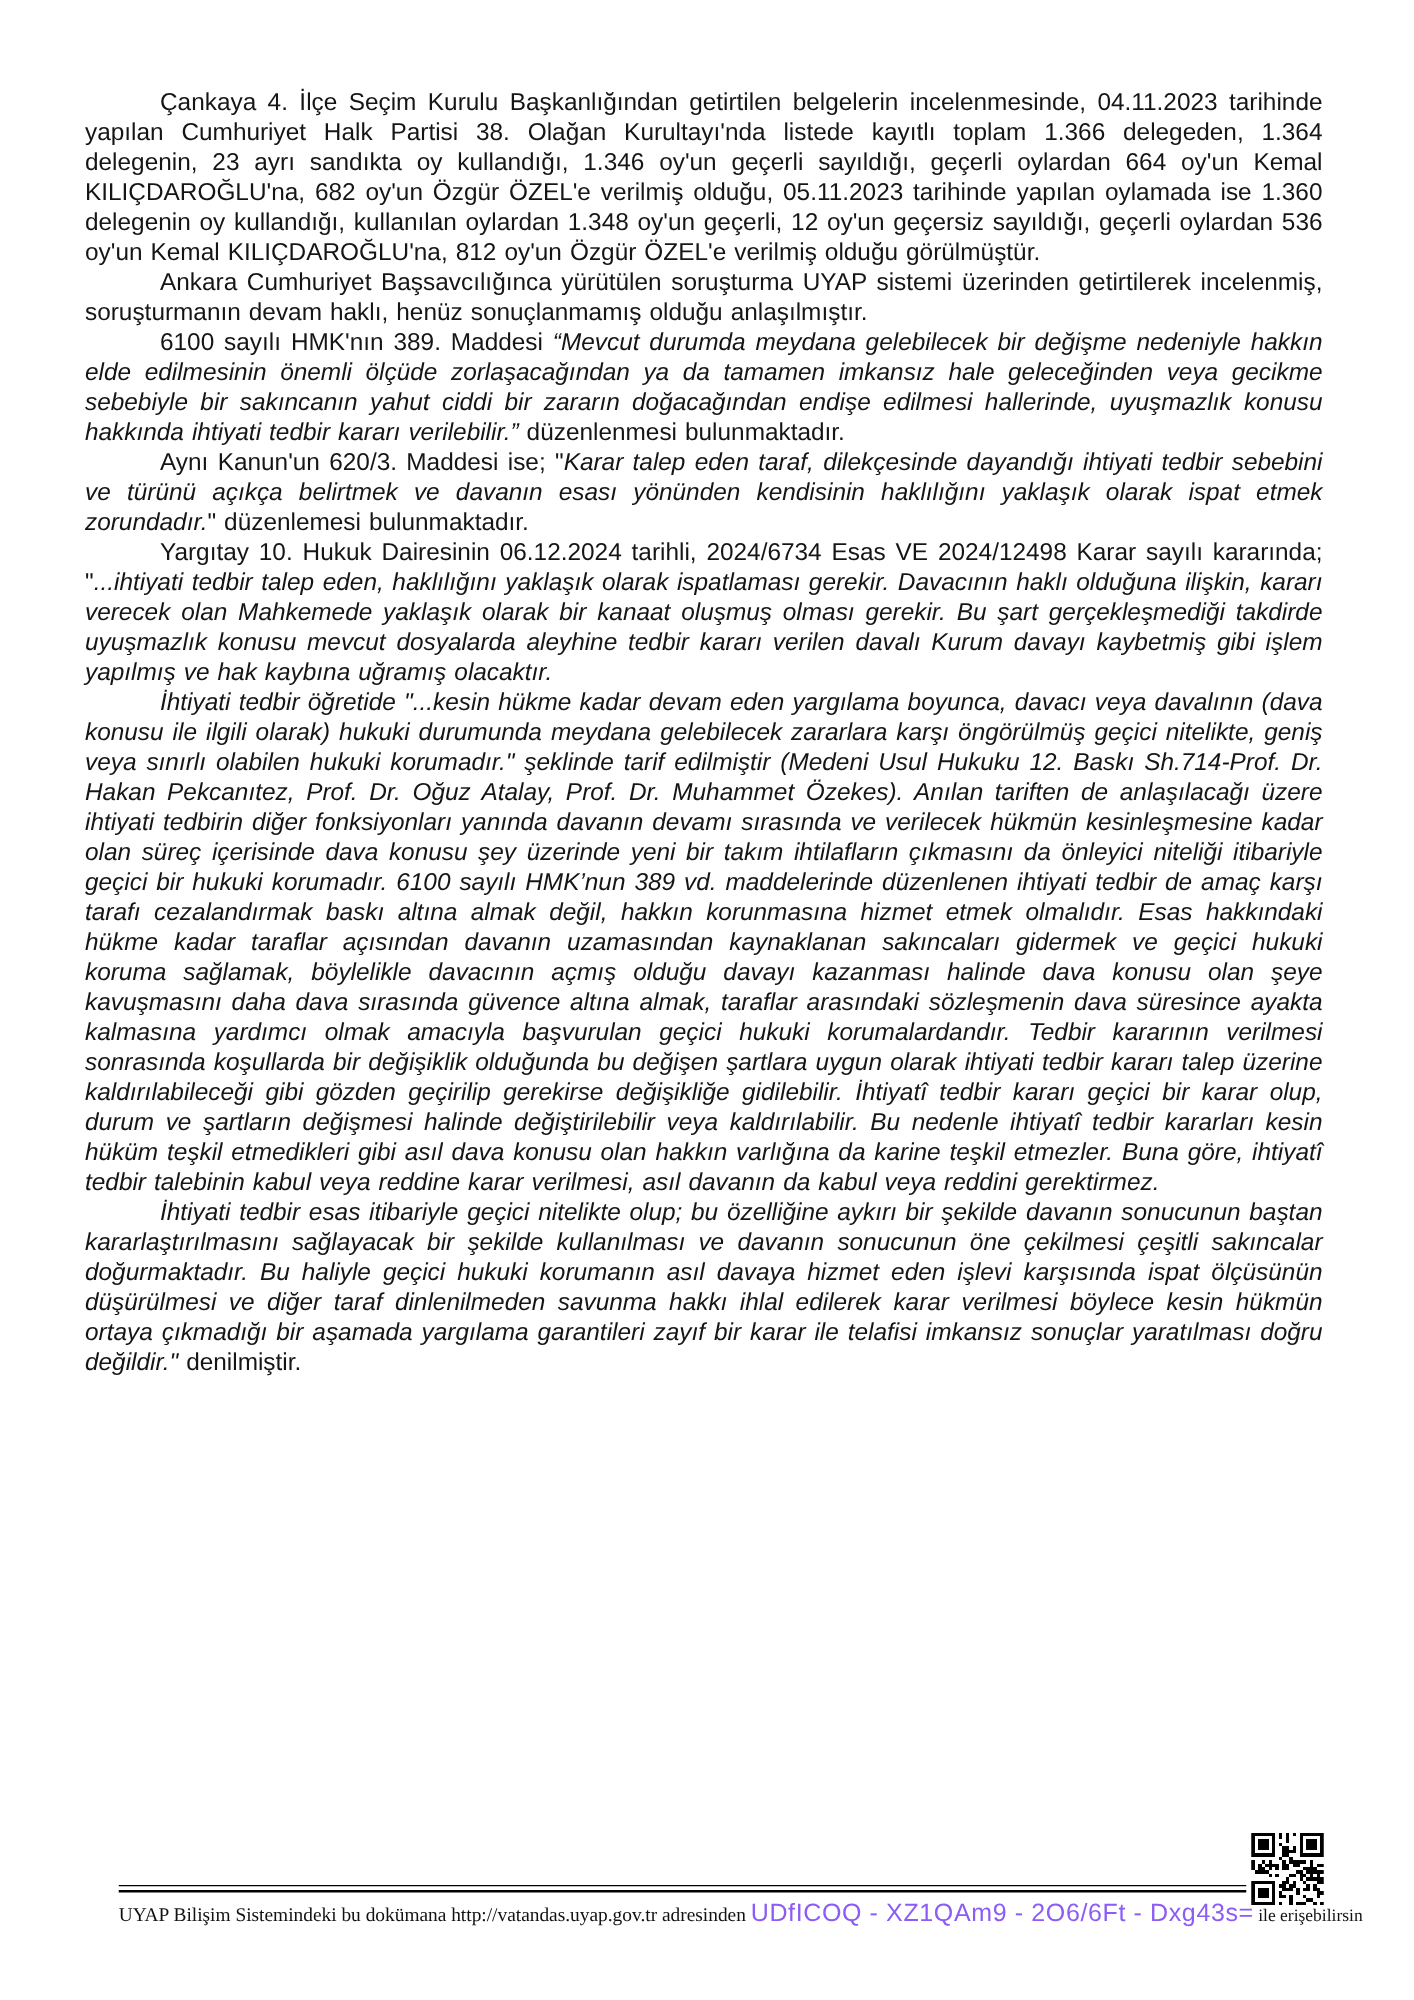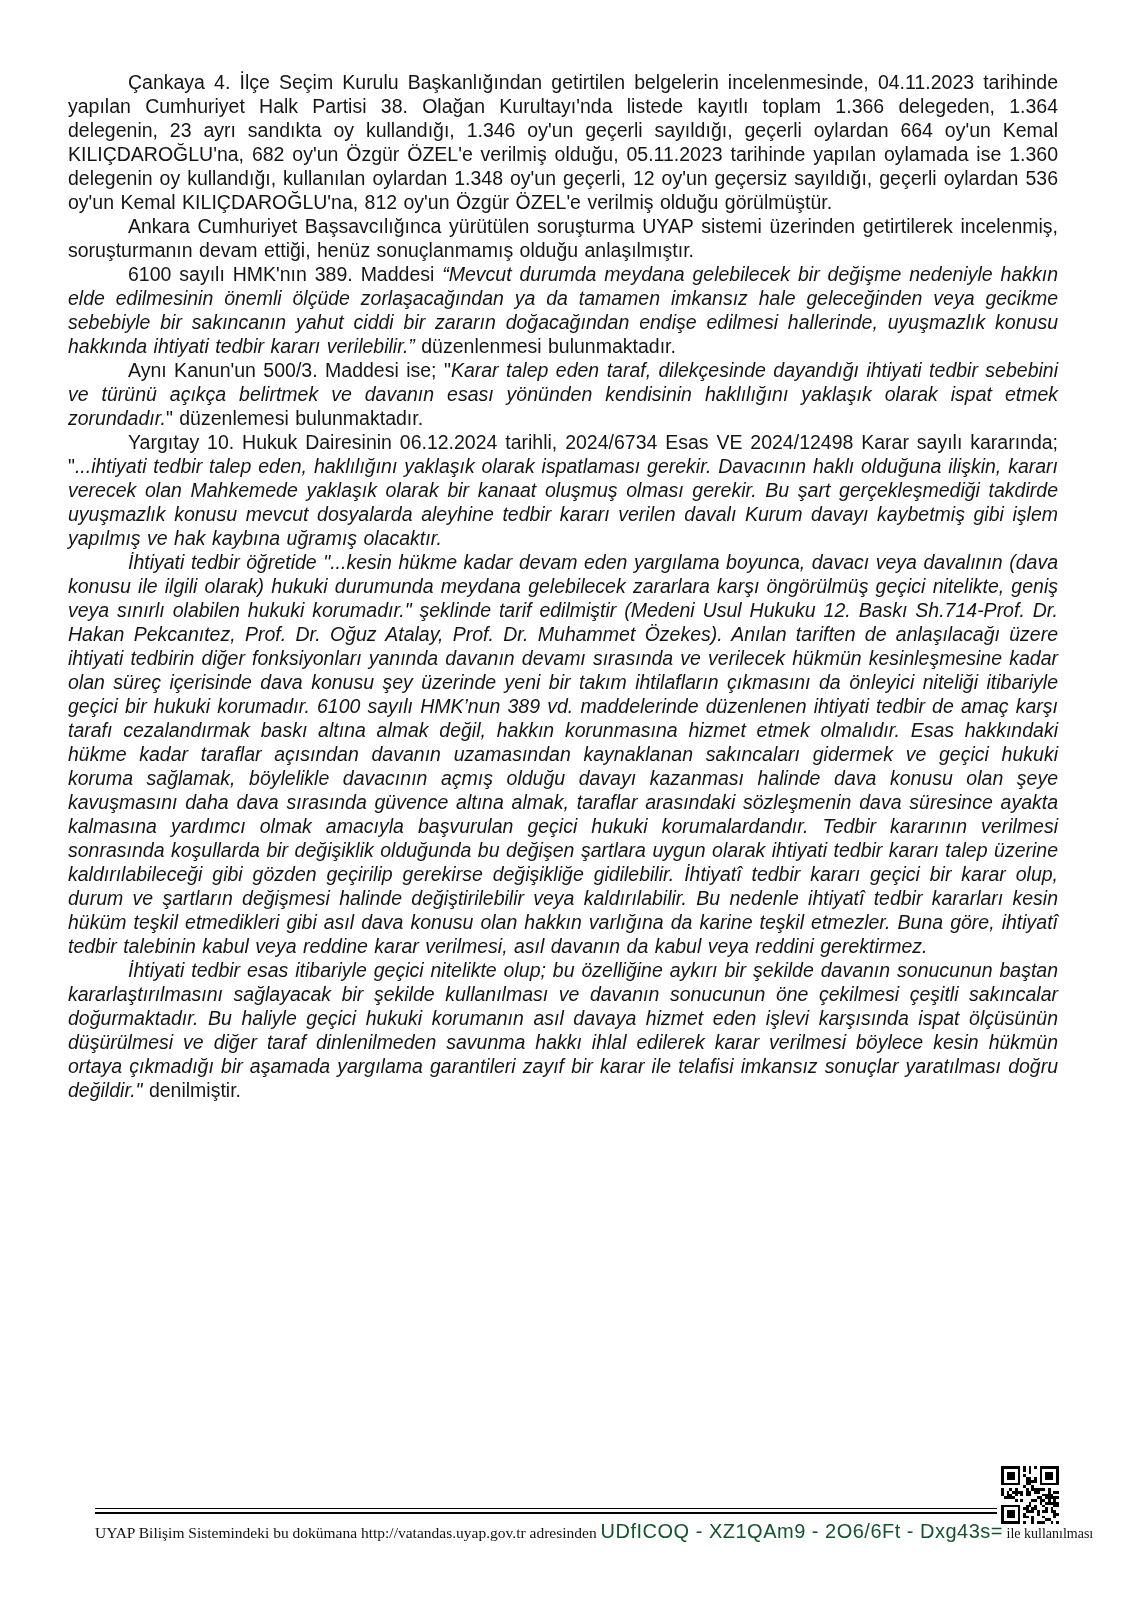--- a/index.html
+++ b/index.html
@@ -50,21 +50,21 @@
     width: 902px;
     white-space: nowrap;
     font-family: "Liberation Serif", serif;
     font-size: 15.5px;
     color: #111;
   }
   .footer-code {
     font-family: "Liberation Sans", sans-serif;
     font-size: 20px;
     letter-spacing: 0.5px;
-    color: #14532d;
+    color: #8b5cf6;
     text-align: right;
   }
   .footer-suffix {
     font-size: 14px;
   }
   .qr {
     position: absolute;
     left: 1001px;
     top: 1466px;
     width: 58px;
@@ -72,31 +72,31 @@
   }
   .qr svg { width: 100%; height: 100%; shape-rendering: crispEdges; }
 </style>
 </head>
 <body>
 
 <div class="page">
 
   <div class="body-text">
       <p class="para"><span class="seg-normal">Çankaya 4. İlçe Seçim Kurulu Başkanlığından getirtilen belgelerin incelenmesinde, 04.11.2023 tarihinde yapılan Cumhuriyet Halk Partisi 38. Olağan Kurultayı'nda listede kayıtlı toplam 1.366 delegeden, 1.364 delegenin, 23 ayrı sandıkta oy kullandığı, 1.346 oy'un geçerli sayıldığı, geçerli oylardan 664 oy'un Kemal KILIÇDAROĞLU'na, 682 oy'un Özgür ÖZEL'e verilmiş olduğu, 05.11.2023 tarihinde yapılan oylamada ise 1.360 delegenin oy kullandığı, kullanılan oylardan 1.348 oy'un geçerli, 12 oy'un geçersiz sayıldığı, geçerli oylardan 536 oy'un Kemal KILIÇDAROĞLU'na, 812 oy'un Özgür ÖZEL'e verilmiş olduğu görülmüştür.</span></p>
-      <p class="para"><span class="seg-normal">Ankara Cumhuriyet Başsavcılığınca yürütülen soruşturma UYAP sistemi üzerinden getirtilerek incelenmiş, soruşturmanın devam ettiği, henüz sonuçlanmamış olduğu anlaşılmıştır.</span></p>
+      <p class="para"><span class="seg-normal">Ankara Cumhuriyet Başsavcılığınca yürütülen soruşturma UYAP sistemi üzerinden getirtilerek incelenmiş, soruşturmanın devam haklı, henüz sonuçlanmamış olduğu anlaşılmıştır.</span></p>
       <p class="para"><span class="seg-normal">6100 sayılı HMK'nın 389. Maddesi  </span><span class="seg-italic">“Mevcut durumda meydana gelebilecek bir değişme nedeniyle hakkın elde edilmesinin önemli ölçüde zorlaşacağından ya da tamamen imkansız hale geleceğinden veya gecikme sebebiyle bir sakıncanın yahut ciddi bir zararın doğacağından endişe edilmesi hallerinde, uyuşmazlık konusu hakkında ihtiyati tedbir kararı verilebilir.”</span><span class="seg-normal"> düzenlenmesi bulunmaktadır.</span></p>
-      <p class="para"><span class="seg-normal">Aynı Kanun'un 500/3. Maddesi ise; "</span><span class="seg-italic">Karar talep eden taraf, dilekçesinde dayandığı ihtiyati tedbir sebebini ve türünü açıkça  belirtmek ve davanın esası yönünden kendisinin haklılığını yaklaşık olarak ispat etmek zorundadır.</span><span class="seg-normal">" düzenlemesi bulunmaktadır.</span></p>
+      <p class="para"><span class="seg-normal">Aynı Kanun'un 620/3. Maddesi ise; "</span><span class="seg-italic">Karar talep eden taraf, dilekçesinde dayandığı ihtiyati tedbir sebebini ve türünü açıkça  belirtmek ve davanın esası yönünden kendisinin haklılığını yaklaşık olarak ispat etmek zorundadır.</span><span class="seg-normal">" düzenlemesi bulunmaktadır.</span></p>
       <p class="para"><span class="seg-normal">Yargıtay 10. Hukuk Dairesinin 06.12.2024 tarihli, 2024/6734 Esas VE 2024/12498 Karar sayılı kararında; "</span><span class="seg-italic">...ihtiyati tedbir talep eden,  haklılığını yaklaşık  olarak ispatlaması gerekir.  Davacının haklı olduğuna ilişkin, kararı verecek olan  Mahkemede yaklaşık olarak bir kanaat oluşmuş olması gerekir.  Bu şart gerçekleşmediği takdirde uyuşmazlık konusu mevcut dosyalarda aleyhine tedbir kararı verilen davalı Kurum davayı kaybetmiş gibi işlem yapılmış ve  hak kaybına uğramış olacaktır.</span></p>
       <p class="para"><span class="seg-italic">İhtiyati tedbir öğretide "...kesin hükme kadar devam eden yargılama boyunca, davacı veya davalının (dava konusu ile ilgili olarak) hukuki durumunda meydana gelebilecek zararlara karşı öngörülmüş geçici nitelikte, geniş veya sınırlı olabilen hukuki korumadır." şeklinde tarif edilmiştir (Medeni Usul Hukuku 12. Baskı Sh.714-Prof. Dr. Hakan Pekcanıtez, Prof. Dr. Oğuz Atalay, Prof. Dr. Muhammet Özekes). Anılan tariften de anlaşılacağı üzere ihtiyati tedbirin diğer fonksiyonları yanında davanın devamı sırasında ve verilecek hükmün kesinleşmesine kadar olan süreç içerisinde dava konusu şey üzerinde yeni bir takım ihtilafların çıkmasını da önleyici niteliği itibariyle geçici bir hukuki korumadır. 6100 sayılı HMK’nun 389 vd. maddelerinde düzenlenen ihtiyati tedbir de amaç karşı tarafı cezalandırmak baskı altına almak değil, hakkın korunmasına hizmet etmek olmalıdır. Esas hakkındaki hükme kadar taraflar açısından davanın uzamasından kaynaklanan sakıncaları gidermek ve geçici hukuki koruma sağlamak, böylelikle davacının açmış olduğu davayı kazanması halinde dava konusu olan şeye kavuşmasını daha dava sırasında güvence altına almak,  taraflar arasındaki sözleşmenin dava süresince ayakta kalmasına yardımcı olmak amacıyla başvurulan geçici hukuki korumalardandır. Tedbir kararının verilmesi sonrasında koşullarda bir değişiklik olduğunda bu değişen şartlara uygun olarak ihtiyati tedbir kararı talep üzerine kaldırılabileceği gibi gözden geçirilip gerekirse değişikliğe gidilebilir. İhtiyatî tedbir kararı geçici bir karar olup, durum ve şartların değişmesi halinde değiştirilebilir veya kaldırılabilir. Bu nedenle ihtiyatî tedbir kararları kesin hüküm teşkil etmedikleri gibi asıl dava konusu olan hakkın varlığına da karine teşkil etmezler. Buna göre, ihtiyatî tedbir talebinin kabul veya reddine karar verilmesi, asıl davanın da kabul veya reddini gerektirmez.</span></p>
       <p class="para"><span class="seg-italic">İhtiyati tedbir esas itibariyle geçici nitelikte olup; bu özelliğine aykırı bir şekilde davanın sonucunun baştan kararlaştırılmasını sağlayacak bir şekilde kullanılması ve davanın sonucunun öne çekilmesi çeşitli sakıncalar doğurmaktadır. Bu haliyle geçici hukuki korumanın asıl davaya hizmet eden işlevi karşısında ispat ölçüsünün düşürülmesi ve diğer taraf dinlenilmeden savunma hakkı ihlal edilerek karar verilmesi böylece kesin hükmün ortaya çıkmadığı bir aşamada yargılama garantileri zayıf bir karar ile telafisi imkansız sonuçlar yaratılması doğru değildir."</span><span class="seg-normal"> denilmiştir.</span></p>
     </div>
 
   <div class="footer-rule"></div>
 
-  <div class="footer-text"><span>UYAP Bilişim Sistemindeki bu dokümana http://vatandas.uyap.gov.tr adresinden </span><span class="footer-code">UDfICOQ - XZ1QAm9 - 2O6/6Ft - Dxg43s=</span><span class="footer-suffix"> ile kullanılması</span></div>
+  <div class="footer-text"><span>UYAP Bilişim Sistemindeki bu dokümana http://vatandas.uyap.gov.tr adresinden </span><span class="footer-code">UDfICOQ - XZ1QAm9 - 2O6/6Ft - Dxg43s=</span><span class="footer-suffix"> ile erişebilirsin</span></div>
 
   <div class="qr"><svg viewBox="0 0 21 21" xmlns="http://www.w3.org/2000/svg">
         <rect width="21" height="21" fill="#fff"></rect>
         <g fill="#000">
           <rect x="0" y="0" width="1" height="1"></rect>
           <rect x="1" y="0" width="1" height="1"></rect>
           <rect x="2" y="0" width="1" height="1"></rect>
           <rect x="3" y="0" width="1" height="1"></rect>
           <rect x="4" y="0" width="1" height="1"></rect>
           <rect x="5" y="0" width="1" height="1"></rect>

